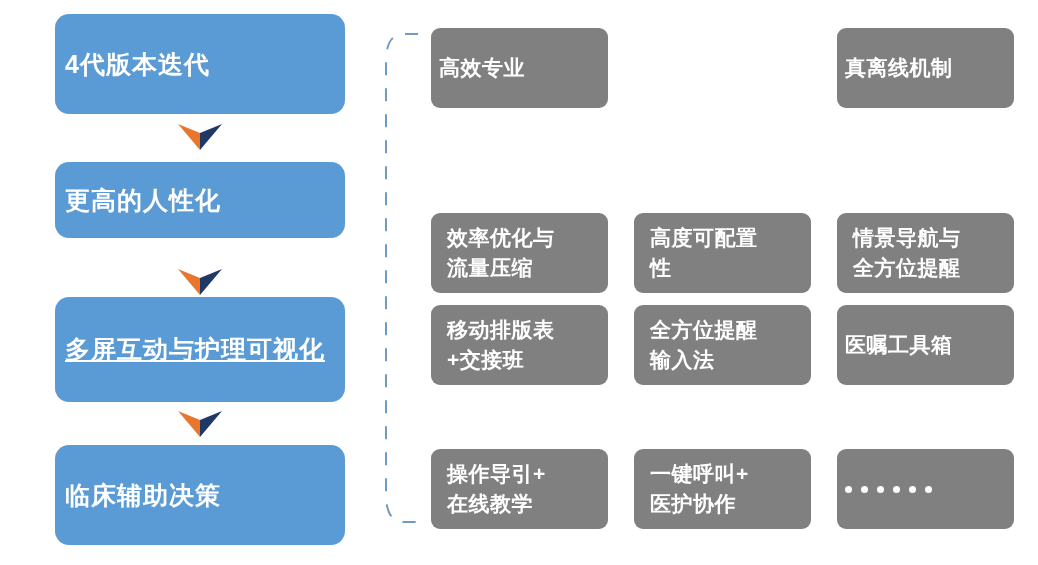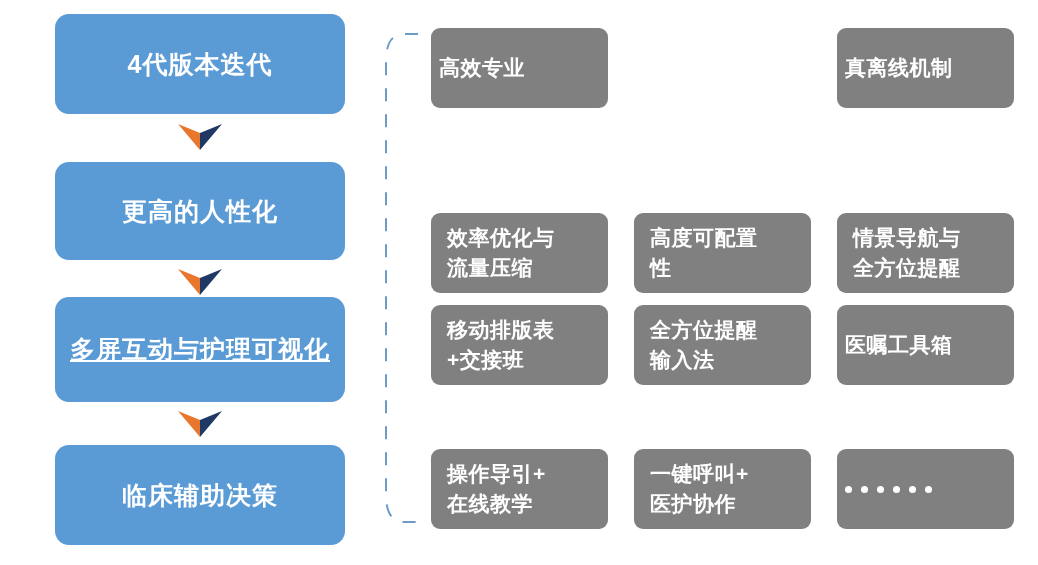--- a/index.html
+++ b/index.html
@@ -21,33 +21,32 @@
   
   .flow-box {
     position: absolute;
     left: 55px;
     width: 290px;
     background: #5B9BD5;
     border-radius: 14px;
     color: #ffffff;
     display: flex;
     align-items: center;
-    justify-content: center;
     text-align: center;
     font-size: 25px;
     font-weight: 700;
     line-height: 1.38;
     letter-spacing: 1px;
     box-sizing: border-box;
     padding: 4px 10px;
   }
   .flow-box .line { display: block; white-space: nowrap; }
 
   #flow-0 { top: 14px;  height: 100px; }
-  #flow-1 { top: 162px; height: 98px; }
+  #flow-1 { top: 162px; height: 76px; }
   #flow-2 { top: 297px; height: 105px; text-decoration: underline; }
   #flow-3 { top: 445px; height: 100px; }
 
   
   .arrow {
     position: absolute;
     left: 178px;
     width: 44px;
     height: 26px;
   }

